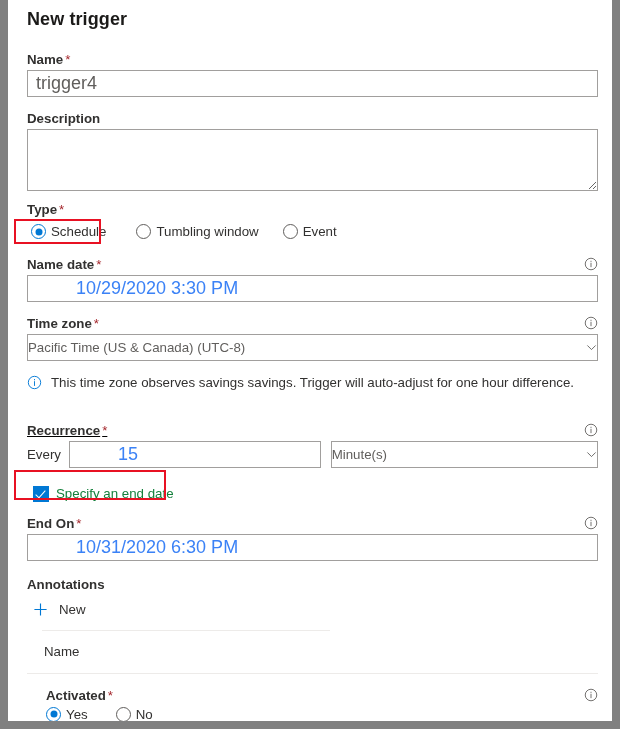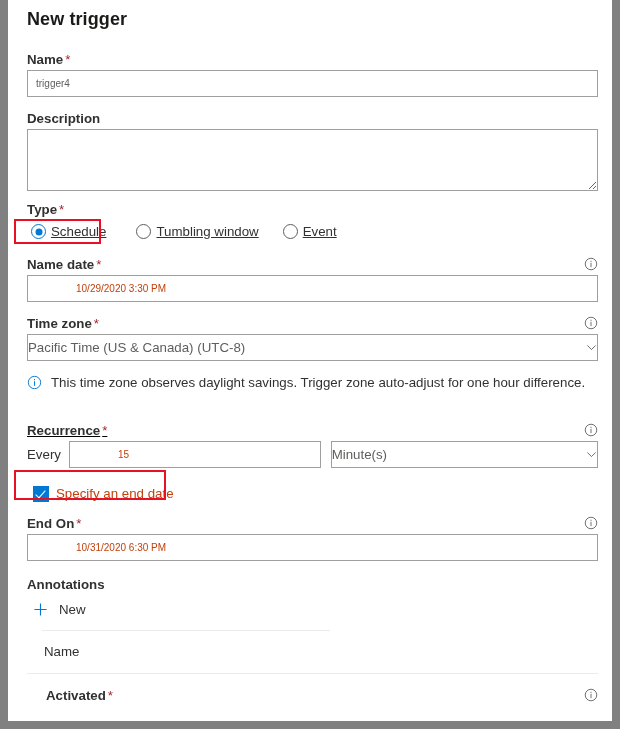--- a/index.html
+++ b/index.html
@@ -58,29 +58,29 @@
     font-weight: 400;
     margin-left: 2px;
   }
   .textbox {
     box-sizing: border-box;
     width: 100%;
     height: 27px;
     border: 1px solid #a19f9d;
     background: #ffffff;
     font-family: "Liberation Sans", sans-serif;
-    font-size: 10px;
+    font-size: 18px;
     color: #605e5c;
     padding: 0 8px;
     outline: none;
     display: flex;
     align-items: center;
     border-radius: 0;
   }
-  .textbox.dark { color: #c2410c; padding-left: 48px; }
+  .textbox.dark { color: #3b82f6; padding-left: 48px; }
   textarea.textbox {
     height: 62px;
     padding: 4px 8px;
     resize: vertical;
     display: block;
     line-height: 1.3;
   }
   .selectbox {
     box-sizing: border-box;
     width: 100%;
@@ -146,21 +146,20 @@
     width: 7px;
     height: 7px;
     border-radius: 50%;
     background: #0078d4;
   }
   .radio-label {
     font-size: 13.3px;
     color: #323130;
     margin-left: 5px;
     white-space: nowrap;
-    text-decoration: underline;
   }
 
   
   .check-opt {
     display: inline-flex;
     align-items: center;
     cursor: pointer;
   }
   .check-mark {
     width: 16px;
@@ -181,21 +180,21 @@
     left: 4px;
     top: 1px;
     width: 4px;
     height: 9px;
     border: solid #ffffff;
     border-width: 0 1.6px 1.6px 0;
     transform: rotate(42deg);
   }
   .check-label {
     font-size: 13.3px;
-    color: #c2410c;
+    color: #15803d;
     margin-left: 7px;
     white-space: nowrap;
   }
 
   
   .hl {
     position: absolute;
     border: 2px solid #e81123;
     box-sizing: border-box;
     pointer-events: none;
@@ -334,21 +333,21 @@
         </svg>
       </div>
     </div>
 
     <div class="info-banner" style="margin-top:14px;">
       <svg class="info-icon blue" viewBox="0 0 16 16">
         <circle cx="8" cy="8" r="6.6" fill="none" stroke="currentColor" stroke-width="1"></circle>
         <rect x="7.5" y="6.6" width="1" height="5" fill="currentColor"></rect>
         <rect x="7.5" y="4.3" width="1" height="1.3" fill="currentColor"></rect>
       </svg>
-      <span class="txt">This time zone observes daylight savings. Trigger zone auto-adjust for one hour difference.</span>
+      <span class="txt">This time zone observes savings savings. Trigger will auto-adjust for one hour difference.</span>
     </div>
 
     <div class="field" style="margin-top:32px;text-decoration:underline;">
       <div class="label-row">
         <div class="lbl"><span>Recurrence</span><span class="req">*</span></div>
         <svg class="info-icon" viewBox="0 0 16 16">
           <circle cx="8" cy="8" r="6.6" fill="none" stroke="currentColor" stroke-width="1"></circle>
           <rect x="7.5" y="6.6" width="1" height="5" fill="currentColor"></rect>
           <rect x="7.5" y="4.3" width="1" height="1.3" fill="currentColor"></rect>
         </svg>
@@ -401,19 +400,29 @@
 
     <div class="field" style="margin-top:14px;margin-left:19px;">
       <div class="label-row">
         <div class="lbl"><span>Activated</span><span class="req">*</span></div>
         <svg class="info-icon" viewBox="0 0 16 16">
           <circle cx="8" cy="8" r="6.6" fill="none" stroke="currentColor" stroke-width="1"></circle>
           <rect x="7.5" y="6.6" width="1" height="5" fill="currentColor"></rect>
           <rect x="7.5" y="4.3" width="1" height="1.3" fill="currentColor"></rect>
         </svg>
       </div>
+      <div class="radio-row" style="margin-top:4px;">
+        <div class="radio-opt checked" style="margin-right:28px;">
+          <span class="radio-mark"></span>
+          <span class="radio-label">Yes</span>
+        </div>
+        <div class="radio-opt">
+          <span class="radio-mark"></span>
+          <span class="radio-label">No</span>
+        </div>
+      </div>
     </div>
 
   </div>
 
   <div class="hl" style="left:6px; top:219px; width:87px; height:25px;"></div>
   <div class="hl" style="left:6px; top:470px; width:152px; height:30px;"></div>
 </div>
 
 </body></html>

